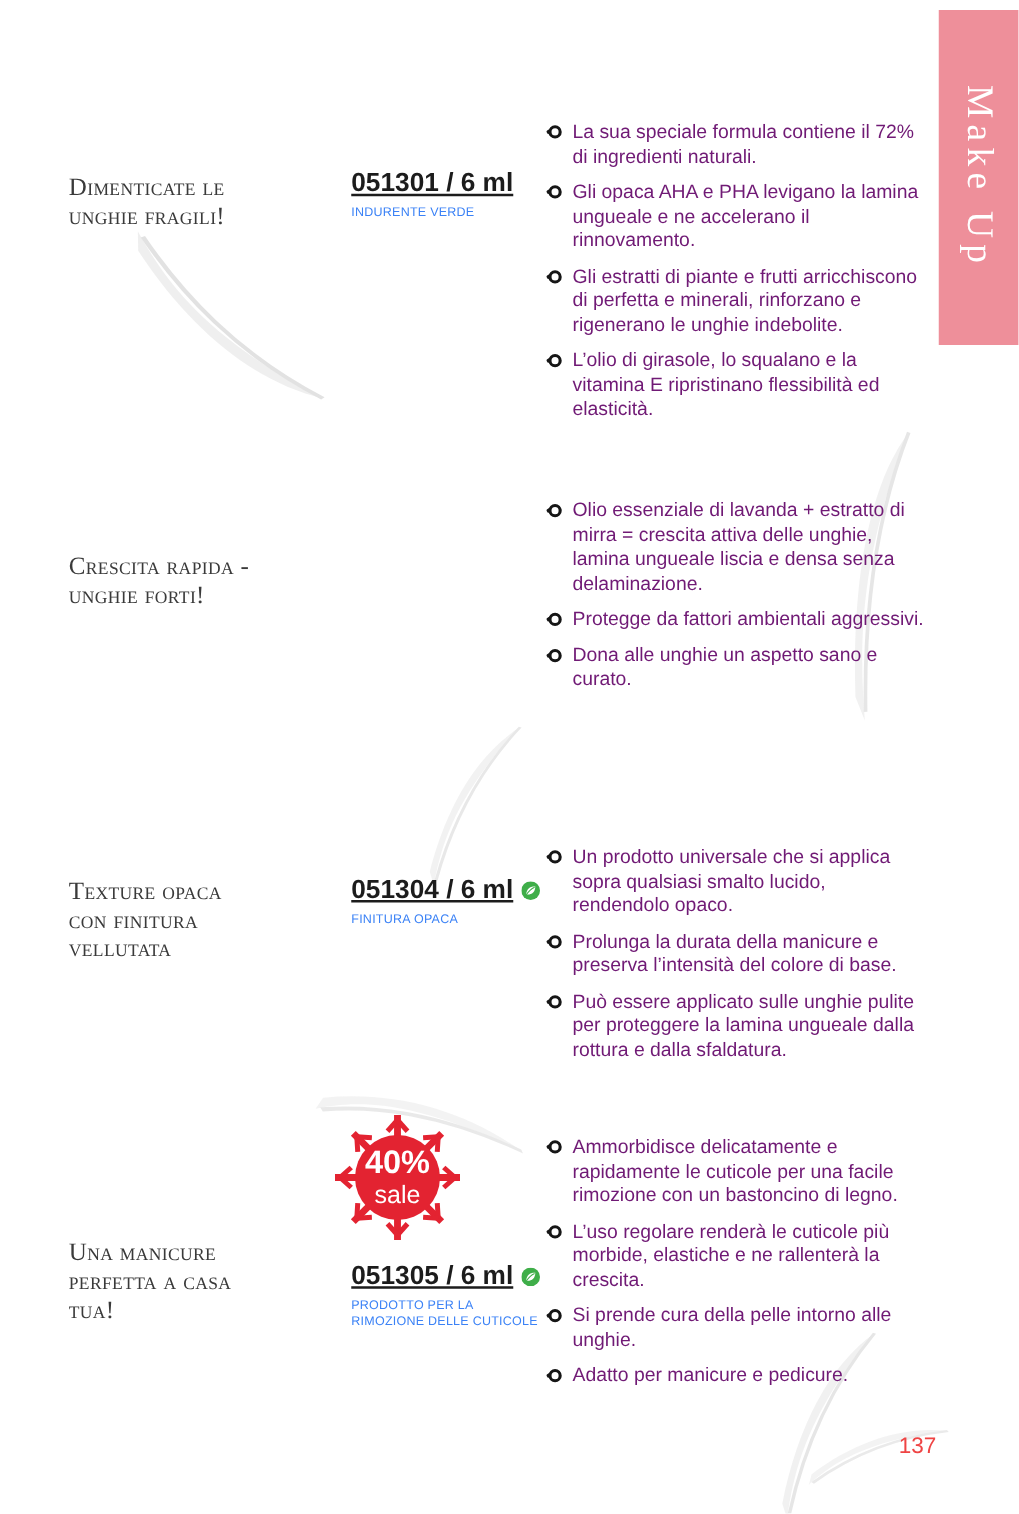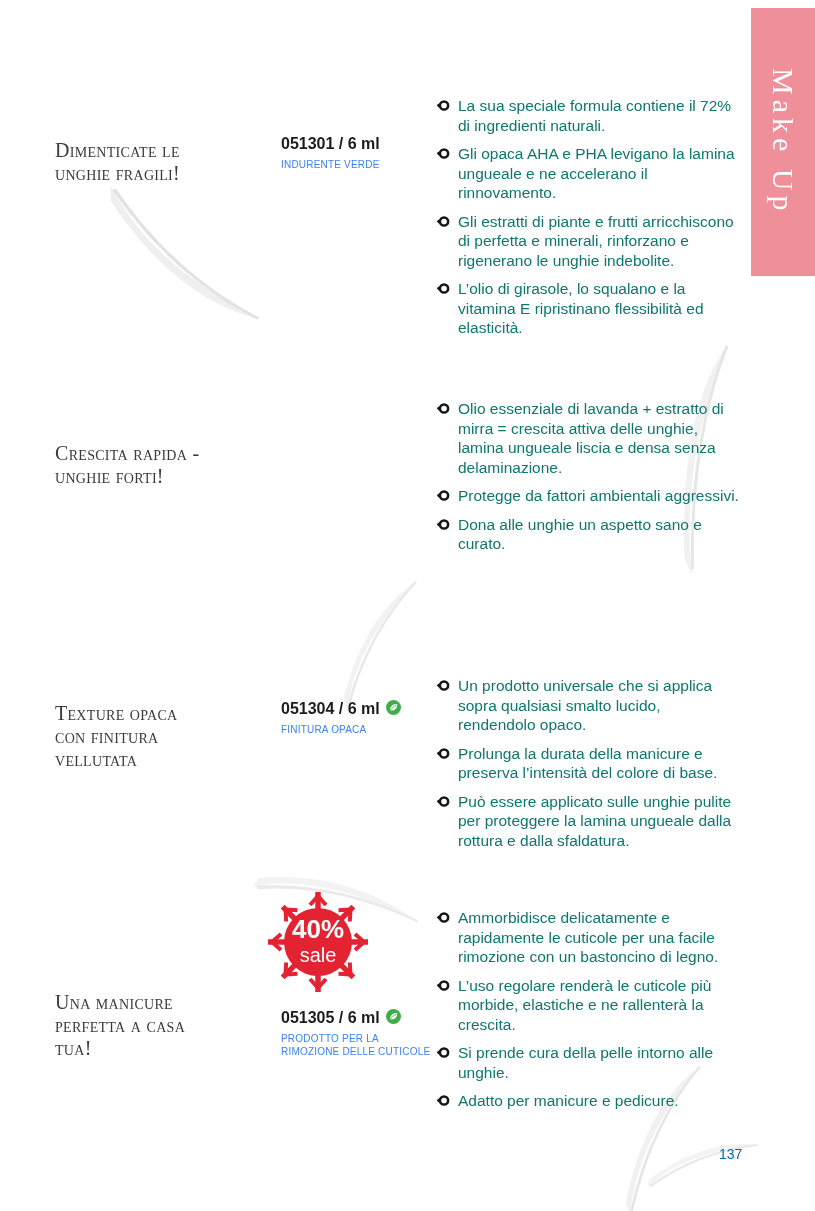--- a/index.html
+++ b/index.html
@@ -19,39 +19,39 @@
     color:#ffffff;font-size:30px;letter-spacing:5px;
   }
   
   .section-title{
     position:absolute;left:55px;
     font-family:"Liberation Serif",serif;font-variant:small-caps;
     font-size:20px;line-height:1.16;color:#3a3a3a;letter-spacing:0.3px;
   }
   
   .code-block{position:absolute;left:281px;}
-  .code-line{display:flex;align-items:flex-start;gap:6px;font-weight:bold;font-size:16px;color:#1c1c1c;}
+  .code-line{display:flex;align-items:center;gap:6px;font-weight:bold;font-size:21px;color:#1c1c1c;text-decoration:underline;}
   .product-name{
     font-weight:normal;font-size:10px;color:#3b82f6;margin-top:5px;
     letter-spacing:0.2px;line-height:1.3;
   }
   .product-name.wrap{width:150px;}
   .leaf-ic{width:15px;height:15px;flex:0 0 15px;}
   
   .bullets{position:absolute;left:437px;width:302px;list-style:none;margin:0;padding:0;}
   .bullets li{
     display:flex;gap:8px;margin-bottom:9px;
-    font-size:15.5px;line-height:1.26;color:#0f766e;
+    font-size:15.5px;line-height:1.26;color:#701a75;
   }
   .bullet-ic{flex:0 0 13px;width:13px;height:13px;margin-top:3px;}
   
   .badge{position:absolute;left:262px;top:886px;width:112px;height:112px;}
   .badge text{font-family:"Liberation Sans",sans-serif;}
   
-  .page-number{position:absolute;left:719px;top:1146px;font-size:14px;color:#0369a1;}
+  .page-number{position:absolute;left:719px;top:1146px;font-size:18px;color:#ef4444;}
 </style>
 </head>
 <body>
 
 <svg width="0" height="0" style="position:absolute" aria-hidden="true">
   <defs>
     <symbol id="bullet-ring" viewBox="0 0 14 14">
       <circle cx="7.6" cy="7" r="4.4" fill="none" stroke="#161616" stroke-width="2.7"></circle>
       <rect x="0.4" y="5.4" width="3.4" height="3" rx="0.5" fill="#161616" transform="rotate(-35 2 7)"></rect>
     </symbol>

